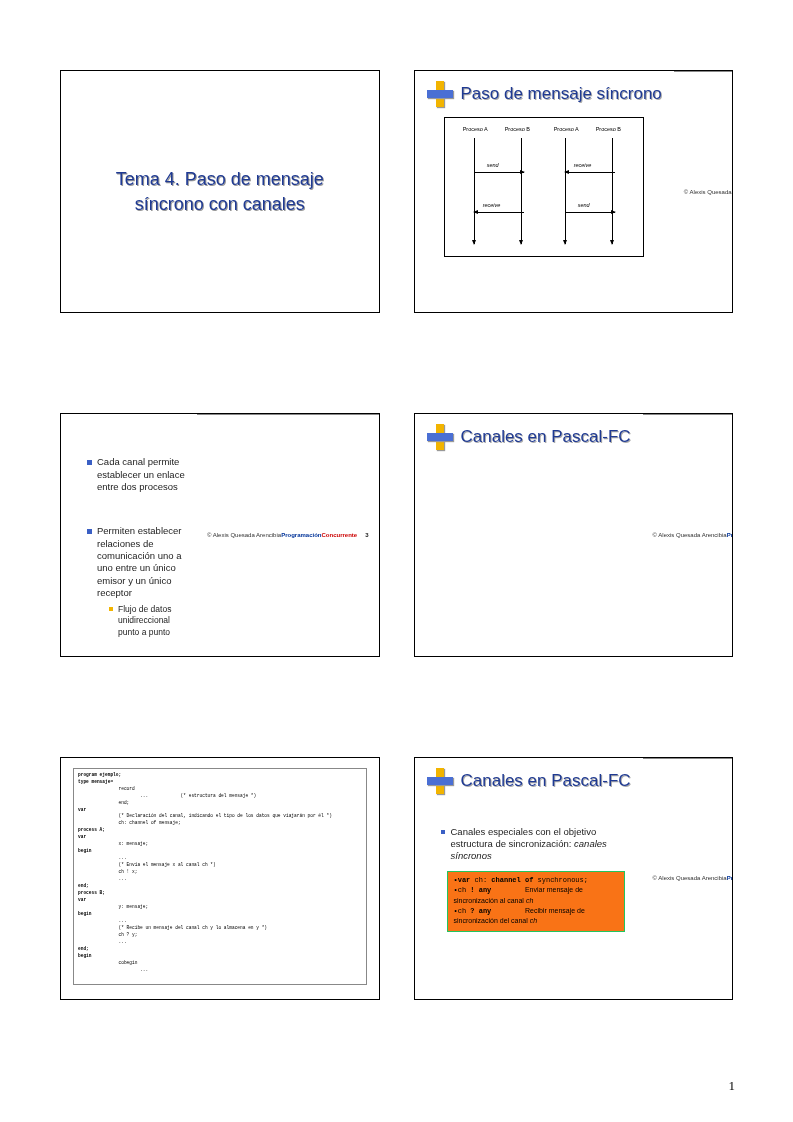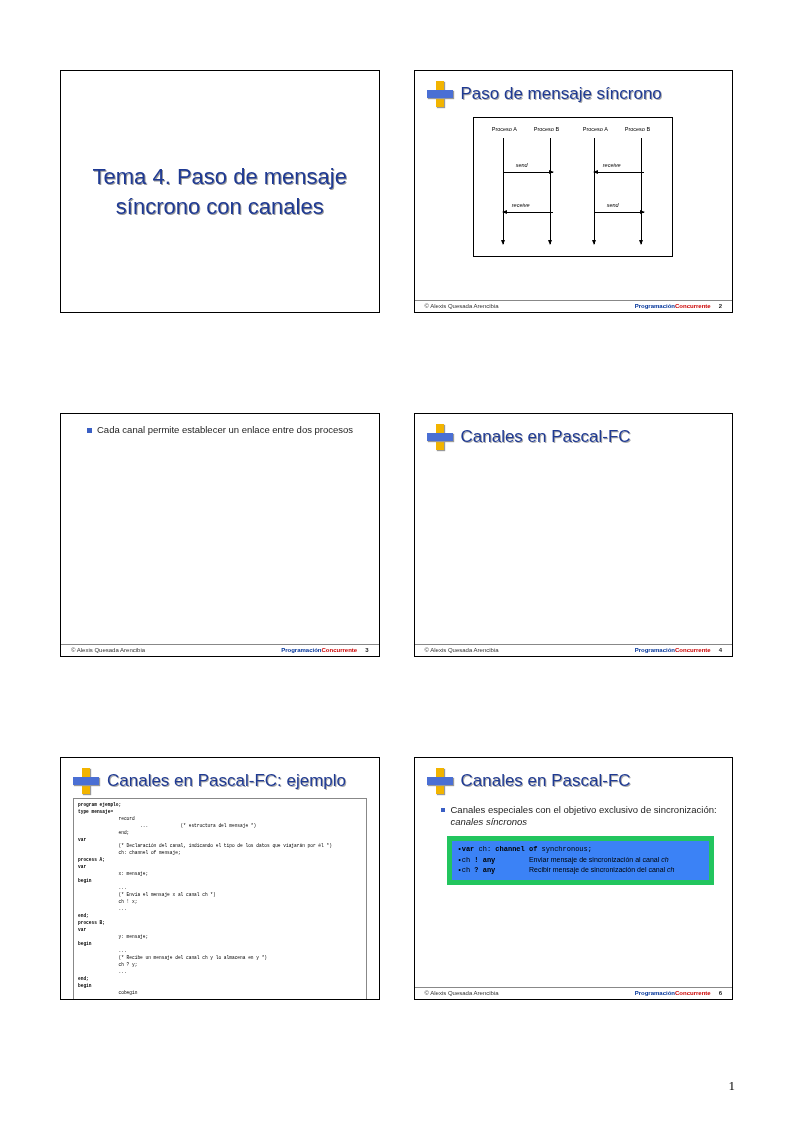--- a/index.html
+++ b/index.html
@@ -18,21 +18,21 @@
     column-gap: 34px;
     row-gap: 100px;
     height: 930px;
   }
   .slide {
     border: 1px solid #000;
     position: relative;
     background: #fff;
     overflow: hidden;
     display: flex;
-    flex-direction: column;
+    flex-direction: row;
   }
   .slide-body {
     flex: 1;
     padding: 10px 12px 8px 12px;
     position: relative;
   }
   .footer {
     display: flex;
     justify-content: space-between;
     align-items: center;
@@ -48,21 +48,21 @@
   .page-num { color: #222; font-weight: bold; }
   
   .title-slide .slide-body {
     display: flex;
     align-items: center;
     justify-content: center;
     padding: 30px 20px;
   }
   .title-slide h1 {
     color: #1f3a93;
-    font-size: 22px;
+    font-size: 18px;
     font-weight: normal;
     text-align: center;
     line-height: 1.35;
     text-shadow: 1px 1px 0 #999;
   }
   
   .heading {
     display: flex;
     align-items: center;
     gap: 8px;
@@ -87,21 +87,21 @@
   }
   .hicon::after {
     content: '';
     position: absolute;
     left: 0; top: 9px; width: 26px; height: 8px;
     background: #4a6fd4;
     box-shadow: 1px 1px 1px #999;
   }
   
   ul.b { list-style: none; padding-left: 14px; font-size: 9.5px; color: #222; }
-  ul.b > li { position: relative; padding-left: 10px; margin-bottom: 7px; line-height: 1.3; }
+  ul.b > li { position: relative; padding-left: 10px; margin-bottom: 7px; line-height: 1.3; margin-top: 32px; }
   ul.b > li::before { content: ''; position: absolute; left: 0; top: 4px; width: 4.5px; height: 4.5px; background: #3a5fc4; }
   ul.sb { list-style: none; padding-left: 12px; margin-top: 5px; font-size: 8.5px; }
   ul.sb > li { position: relative; padding-left: 9px; margin-bottom: 4px; }
   ul.sb > li::before { content: ''; position: absolute; left: 0; top: 3px; width: 4px; height: 4px; background: #f2b400; }
   em.kw { font-style: italic; }
   
   .diagram {
     border: 1px solid #000;
     margin: 8px auto 0 auto;
     width: 200px;
@@ -126,22 +126,22 @@
     font-size: 4.5px;
     padding: 3px 4px;
     line-height: 1.55;
     white-space: pre;
     overflow: hidden;
     color: #000;
   }
   .code5 b { font-weight: bold; }
   
   .cbox {
-    border: 5px solid #22c55e;
-    background: #3b82f6;
+    border: 1px solid #22c55e;
+    background: #f97316;
     font-family: "Courier New", monospace;
     font-size: 7px;
     padding: 4px 6px;
     margin-top: 8px;
     margin-left: 20px;
     margin-right: 6px;
     line-height: 1.35;
   }
   .cbox .rm { font-family: Arial, sans-serif; font-size: 7px; }
   .pg-bottom {
@@ -198,20 +198,26 @@
         <span><span class="prog-blue">Programación</span><span class="prog-red">Concurrente</span></span>
         <span class="page-num">2</span>
       </span>
     </div>
   </div>
 
   <div class="slide">
     <div class="slide-body">
       <ul class="b">
         <li>Cada canal permite establecer un enlace entre dos procesos</li>
+        <li>
+          <span>Permiten establecer relaciones de comunicación uno a uno entre un único emisor y un único receptor</span>
+          <ul class="sb">
+            <li>Flujo de datos unidireccional punto a punto</li>
+          </ul>
+        </li>
       </ul>
     </div>
     <div class="footer">
       <span>© Alexis Quesada Arencibia</span>
       <span class="right">
         <span><span class="prog-blue">Programación</span><span class="prog-red">Concurrente</span></span>
         <span class="page-num">3</span>
       </span>
     </div>
   </div>
@@ -227,24 +233,20 @@
       <span>© Alexis Quesada Arencibia</span>
       <span class="right">
         <span><span class="prog-blue">Programación</span><span class="prog-red">Concurrente</span></span>
         <span class="page-num">4</span>
       </span>
     </div>
   </div>
 
   <div class="slide">
     <div class="slide-body" style="padding-bottom:4px">
-      <div class="heading" style="margin-bottom:4px">
-        <div class="hicon"></div>
-        <h2>Canales en Pascal-FC: ejemplo</h2>
-      </div>
       <div class="code5"><b>program ejemplo;</b>
 <b>type mensaje=</b>
 <span>               record</span>
 <span>                       ...            (* estructura del mensaje *)</span>
 <span>               end;</span>
 <b>var</b>
 <span>               (* Declaración del canal, indicando el tipo de los datos que viajarán por él *)</span>
 <span>               ch: channel of mensaje;</span>
 <b>process A;</b>
 <b>var</b>
@@ -274,21 +276,21 @@
   </div>
 
   <div class="slide">
     <div class="slide-body">
       <div class="heading">
         <div class="hicon"></div>
         <h2>Canales en Pascal-FC</h2>
       </div>
       <ul class="b">
         <li>
-          <span>Canales especiales con el objetivo exclusivo de sincronización: </span><em class="kw">canales síncronos</em>
+          <span>Canales especiales con el objetivo estructura de sincronización: </span><em class="kw">canales síncronos</em>
         </li>
       </ul>
       <div class="cbox">
         <div><b>•var </b><span>ch: </span><b>channel of </b><span>synchronous;</span></div>
         <div><span>•ch </span><b>! any</b>&nbsp;&nbsp;&nbsp;&nbsp;&nbsp;&nbsp;&nbsp;&nbsp;<span class="rm">Enviar mensaje de sincronización al canal </span><em class="rm">ch</em></div>
         <div><span>•ch </span><b>? any</b>&nbsp;&nbsp;&nbsp;&nbsp;&nbsp;&nbsp;&nbsp;&nbsp;<span class="rm">Recibir mensaje de sincronización  del canal </span><em class="rm">ch</em></div>
       </div>
     </div>
     <div class="footer">
       <span>© Alexis Quesada Arencibia</span>

